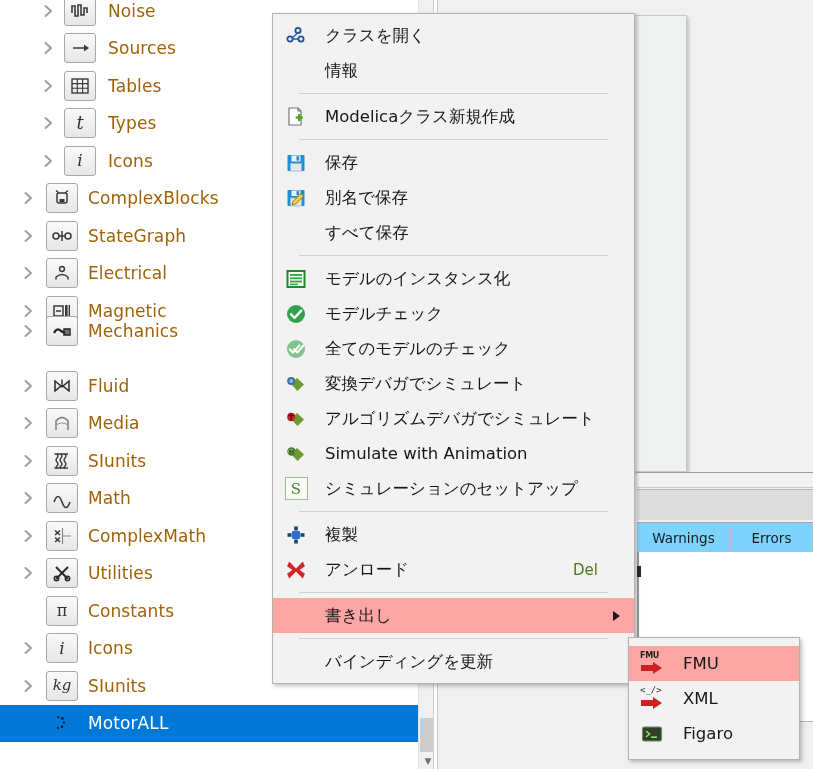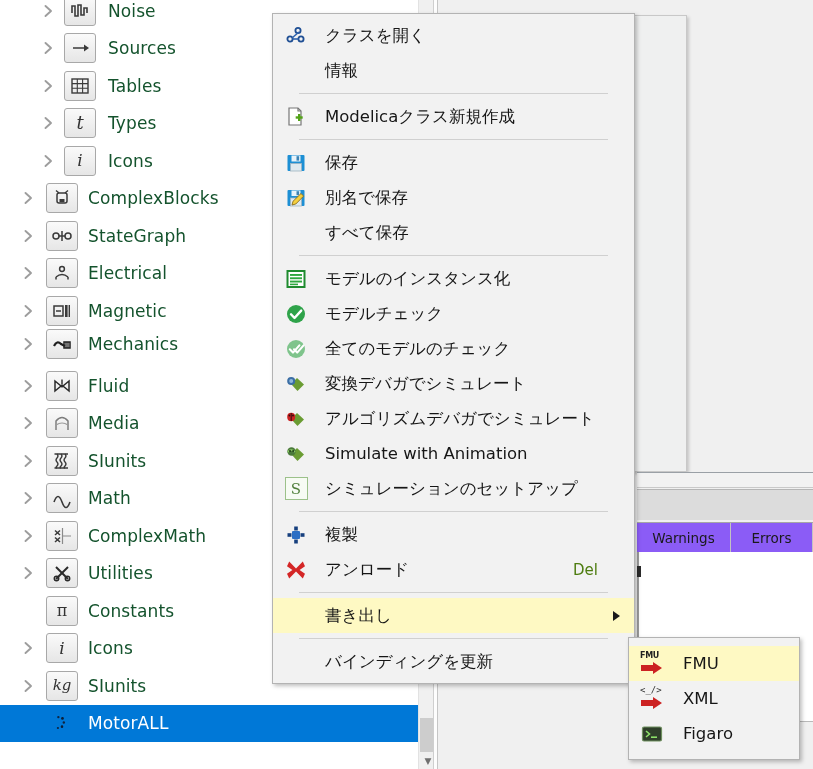--- a/index.html
+++ b/index.html
@@ -9,34 +9,34 @@
     font-family:"DejaVu Sans","Liberation Sans",sans-serif;
     font-size:15px;color:#111;
     -webkit-font-smoothing:antialiased;
   }
 
   
   .bg-right-panel{position:absolute;left:436px;top:0;width:377px;height:769px;background:#f0f0f0;}
   .doc-window{position:absolute;left:410px;top:15px;width:275px;height:455px;background:#eff0f0;border:1px solid #c8c8c8;box-shadow:2px 2px 3px rgba(0,0,0,0.18);}
   .panel-toolbar{position:absolute;left:637px;top:472px;width:176px;height:14px;background:#f2f2f2;border-top:1px solid #9aa0a6;border-bottom:1px solid #c9c9c9;}
   .panel-toolbar2{position:absolute;left:637px;top:489px;width:176px;height:30px;background:#dcdcdc;border-top:1px solid #b5b5b5;}
-  .panel-headerrow{position:absolute;left:637px;top:522px;width:176px;height:30px;background:#8b5cf6;border-top:1px solid #a6a6a6;border-bottom:1px solid #a6a6a6;display:flex;align-items:center;}
+  .panel-headerrow{position:absolute;left:637px;top:522px;width:176px;height:30px;background:#7dd3fc;border-top:1px solid #a6a6a6;border-bottom:1px solid #a6a6a6;display:flex;align-items:center;}
   .panel-headerrow .hcell{height:100%;display:flex;align-items:center;justify-content:center;font-size:13.5px;color:#1a1a1a;border-right:1px solid #c2c2c2;}
   .panel-body{position:absolute;left:637px;top:552px;width:176px;height:169px;background:#ffffff;border-left:1px solid #9e9e9e;}
   .panel-body-edge{position:absolute;left:637px;top:552px;width:2px;height:169px;background:#9e9e9e;}
   .panel-tick{position:absolute;left:637px;top:566px;width:4px;height:11px;background:#2b2b2b;}
   .panel-bottomline{position:absolute;left:639px;top:721px;width:174px;height:1px;background:#b9b9b9;}
 
   
   .tree{position:absolute;left:0;top:0;width:418px;height:769px;background:#ffffff;overflow:hidden;}
   .tree-row{position:absolute;left:0;width:418px;height:37px;display:flex;align-items:center;}
   .tree-row .arrow{position:absolute;width:16px;height:16px;display:flex;align-items:center;justify-content:center;color:#9d9d9d;font-size:15px;line-height:1;}
   .tree-row .arrow svg{display:block;}
   .tree-row .ticon{position:absolute;width:32px;height:30px;box-sizing:border-box;border:1px solid #a8a8a8;border-radius:3px;background:linear-gradient(#fafafa,#e6e6e6);display:flex;align-items:center;justify-content:center;overflow:hidden;}
-  .tree-row .tlabel{position:absolute;font-size:17px;color:#14532d;letter-spacing:.1px;white-space:nowrap;}
+  .tree-row .tlabel{position:absolute;font-size:17px;color:#a16207;letter-spacing:.1px;white-space:nowrap;}
   .tree-row.lvl2 .arrow{left:40px;}
   .tree-row.lvl2 .ticon{left:64px;}
   .tree-row.lvl2 .tlabel{left:108px;}
   .tree-row.lvl1 .arrow{left:20px;}
   .tree-row.lvl1 .ticon{left:46px;}
   .tree-row.lvl1 .tlabel{left:88px;}
   .tree-row.selected{background:#0078d7;width:418px;}
   .tree-row.selected .tlabel{color:#ffffff;}
 
   .ic-glyph{font-family:"DejaVu Serif","Liberation Serif",serif;font-size:17px;color:#333;line-height:1;}
@@ -56,21 +56,21 @@
     position:absolute;left:272px;top:13px;width:363px;
     background:#f2f2f2;border:1px solid #b3b3b3;
     box-shadow:2px 2px 4px rgba(0,0,0,0.25);
     padding:4px 0 4px 0;box-sizing:border-box;
   }
   .mi{position:relative;height:35px;display:flex;align-items:center;cursor:default;}
   .mi .mi-icon{position:absolute;left:6px;width:34px;height:34px;display:flex;align-items:center;justify-content:center;}
   .mi .mi-label{position:absolute;left:52px;font-size:16.5px;color:#161616;white-space:nowrap;}
   .mi .mi-short{position:absolute;right:36px;font-size:15px;color:#4d7c0f;}
   .mi .mi-sub{position:absolute;right:14px;width:0;height:0;border-left:7px solid #1a1a1a;border-top:5px solid transparent;border-bottom:5px solid transparent;}
-  .mi.hl{background:#fef9c3;text-decoration:underline;}
+  .mi.hl{background:#fca5a5;text-decoration:underline;}
   .msep{height:1px;margin:5px 26px 5px 26px;background:#d0d0d0;}
 
   
   .sub-menu{
     position:absolute;left:628px;top:637px;width:172px;
     background:#f2f2f2;border:1px solid #b3b3b3;
     box-shadow:2px 2px 4px rgba(0,0,0,0.25);
     padding:8px 0;box-sizing:border-box;z-index:40;
   }
   .sub-menu .mi{height:35px;}
@@ -221,21 +221,21 @@
       <span class="ticon">
         <svg width="22" height="22" viewBox="0 0 22 22">
           <rect x="3" y="6" width="9" height="10" fill="none" stroke="#3a3a3a" stroke-width="1.5"></rect>
           <line x1="5" y1="11" x2="10" y2="11" stroke="#3a3a3a" stroke-width="1.4"></line>
           <rect x="14" y="5" width="2.6" height="12" fill="#3a3a3a"></rect>
           <rect x="17.6" y="5" width="1.4" height="12" fill="#3a3a3a"></rect>
         </svg>
       </span>
       <span class="tlabel">Magnetic</span>
     </div>
-    <div class="tree-row lvl1" style="top: 325px; padding-left: 8px;">
+    <div class="tree-row lvl1" style="top: 312px; padding-left: 8px;">
       <span class="arrow">
         <svg width="11" height="14" viewBox="0 0 11 14">
           <path d="M2.5 2 L8 7 L2.5 12" fill="none" stroke="#9d9d9d" stroke-width="1.9" stroke-linecap="round" stroke-linejoin="round"></path>
         </svg>
       </span>
       <span class="ticon">
         <svg width="22" height="22" viewBox="0 0 22 22">
           <path d="M3 13 q3 -6 7 -2 l4 2" fill="none" stroke="#1f1f1f" stroke-width="2.2"></path>
           <rect x="13" y="9" width="6" height="6" fill="none" stroke="#1f1f1f" stroke-width="1.5"></rect>
           <line x1="15" y1="9" x2="15" y2="15" stroke="#1f1f1f" stroke-width="1.2"></line>

